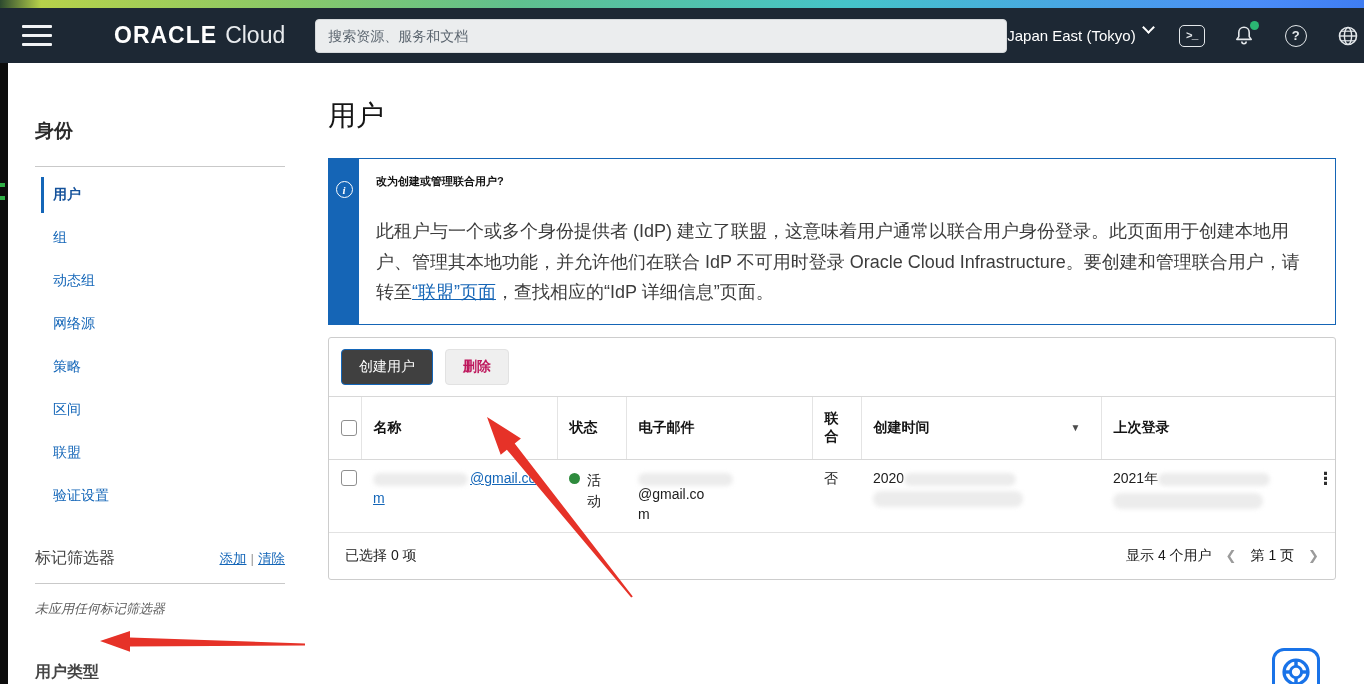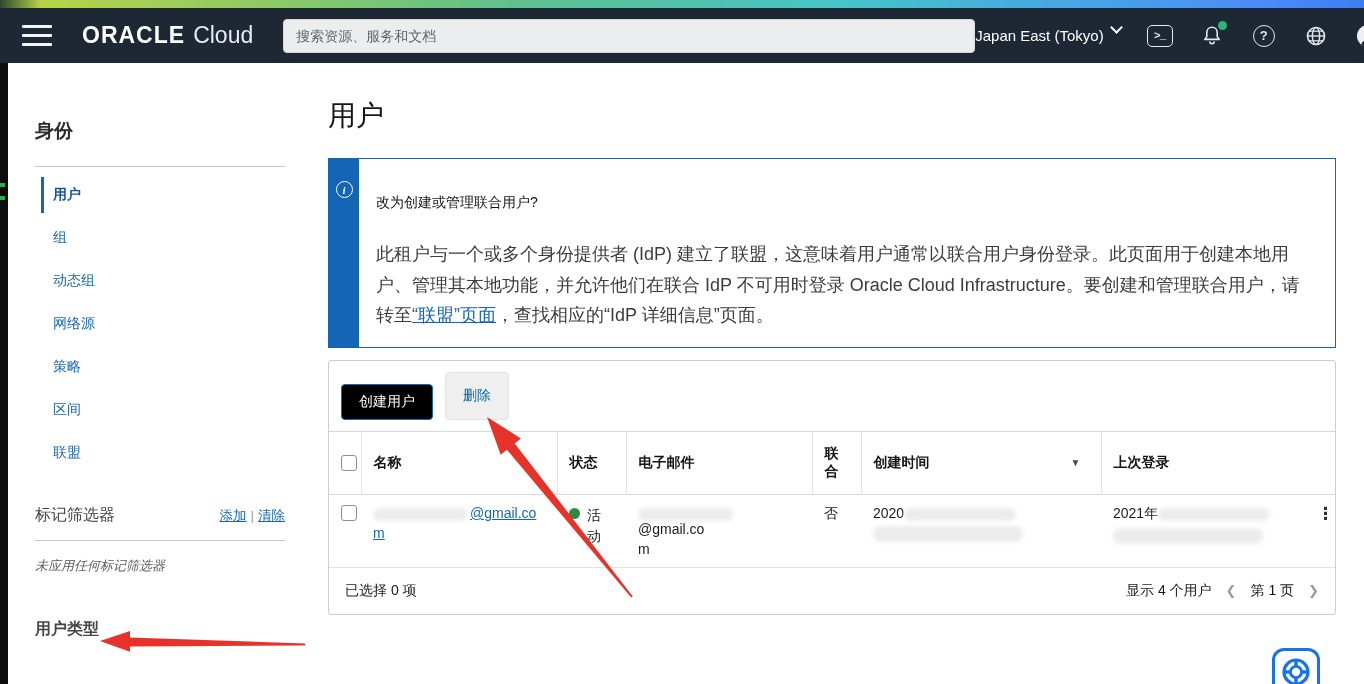--- a/index.html
+++ b/index.html
@@ -8,21 +8,21 @@
 
   
   .top-gradient { height:8px; width:100%;
     background:linear-gradient(90deg,#2d4a2f 0%,#b7d24a 3%,#8cc966 20%,#5fc08e 38%,#45c4c9 62%,#4b8df8 92%,#3f7df2 100%); }
 
   
   .topbar { height:55px; background:#1d2834; display:flex; align-items:center; padding:0 18px; position:relative; }
   .hamburger { width:30px; display:flex; flex-direction:column; gap:6px; cursor:pointer; margin-left:4px; }
   .hamburger span { display:block; height:3px; width:30px; background:#f2f4f6; border-radius:1px; }
   .logo { margin-left:30px; display:flex; align-items:baseline; white-space:nowrap; }
-  .logo .oracle { color:#fff; font-weight:bold; font-size:23px; letter-spacing:1px; }
+  .logo .oracle { color:#fff; font-weight:bold; font-size:23px; letter-spacing:1px;margin-left:32px; }
   .logo .cloud { color:#e8ebee; font-weight:300; font-size:23px; margin-left:8px; }
   .search-wrap { margin-left:30px; flex:0 0 auto; }
   .search-input { width:692px; height:34px; background:#ebedee; border:1px solid #d6d9db; border-radius:4px;
     padding:0 12px; font-size:14px; color:#333; outline:none; }
   .search-input::placeholder { color:#5c6670; opacity:1; }
   .topbar-right { margin-left:auto; display:flex; align-items:center; gap:26px; }
   .region { display:flex; align-items:flex-start; gap:8px; color:#fff; font-size:15px; cursor:pointer; white-space:nowrap; }
   .chev-down { width:9px; height:9px; border-right:2px solid #fff; border-bottom:2px solid #fff;
     transform:rotate(45deg); margin-top:-4px; }
   .tb-icon { width:26px; height:26px; display:flex; align-items:center; justify-content:center;
@@ -62,29 +62,29 @@
   
   .main { position:absolute; left:328px; top:63px; right:28px; bottom:0; background:#fff; }
   .page-title { font-size:28px; color:#151515; font-weight:500; margin-top:34px; }
 
   .banner { margin-top:23px; border:1px solid #1565b6; display:flex; background:#fff; }
   .banner-accent { width:30px; background:#1565b6; display:flex; justify-content:center; padding-top:22px; flex:0 0 30px; }
   .info-icon { width:17px; height:17px; border:1.5px solid #fff; border-radius:50%; color:#fff;
     font-size:11px; font-weight:bold; display:flex; align-items:center; justify-content:center;
     font-family:"Liberation Serif",serif; font-style:italic; }
   .banner-body { padding:15px 18px 16px 17px; }
-  .banner-title { font-size:14px; font-weight:normal; color:#141414;margin-top:20px; }
+  .banner-title { font-size:11px; font-weight:bold; color:#141414; }
   .banner-text { margin-top:27px; font-size:18px; line-height:1.7; color:#3c3c3c; }
   .banner-text a { color:#1565b6; text-decoration:underline; cursor:pointer; }
 
   .card { margin-top:12px; border:1px solid #cdcdcd; border-radius:3px; background:#fff; }
   .toolbar { padding:11px 12px; display:flex; gap:12px; }
   .btn { font-size:14px; padding:8px 17px; border-radius:4px; cursor:pointer; border:1px solid transparent; }
-  .btn-primary { background:#000000; color:#fff; border-color:#1466b8;margin-top:12px; }
-  .btn-disabled { background:#efefef; color:#0369a1; border-color:#e2e2e2; cursor:default; }
+  .btn-primary { background:#404040; color:#fff; border-color:#1466b8; }
+  .btn-disabled { background:#efefef; color:#be185d; border-color:#e2e2e2; cursor:default;font-weight:bold; }
 
   table.users { width:100%; border-collapse:collapse; table-layout:fixed; }
   .users th { text-align:left; font-size:14px; font-weight:bold; color:#141414;
     padding:13px 12px; border-top:1px solid #d8d8d8; border-bottom:1px solid #d8d8d8; border-left:1px solid #e4e4e4; }
   .users th:first-child { border-left:none; }
   .users td { font-size:14px; color:#202020; padding:10px 12px; border-bottom:1px solid #e2e2e2; vertical-align:top; }
   .col-check { width:32px; } .col-name { width:196px; } .col-status { width:69px; }
   .col-email { width:186px; } .col-fed { width:49px; } .col-created { width:240px; } .col-actions { width:30px; }
   .th-flex { display:flex; align-items:center; justify-content:space-between; }
   .sort-icon { font-size:10px; color:#4b4b4b; margin-right:8px; }
@@ -177,20 +177,21 @@
   <h2 class="side-title">身份</h2>
   <hr class="side-rule">
   <ul class="nav">
     <li class="nav-item active"><a>用户</a></li>
     <li class="nav-item"><a>组</a></li>
     <li class="nav-item"><a>动态组</a></li>
     <li class="nav-item"><a>网络源</a></li>
     <li class="nav-item"><a>策略</a></li>
     <li class="nav-item"><a>区间</a></li>
     <li class="nav-item"><a>联盟</a></li>
+    <li class="nav-item"><a>验证设置</a></li>
   </ul>
 
   <div class="tagfilter-head">
     <span class="tagfilter-title">标记筛选器</span>
     <span class="tagfilter-links">
       <a>添加</a><span class="sep">|</span><a>清除</a>
     </span>
   </div>
   <hr class="side-rule" style="margin-top:14px">
   <div class="tagfilter-empty">未应用任何标记筛选器</div>

